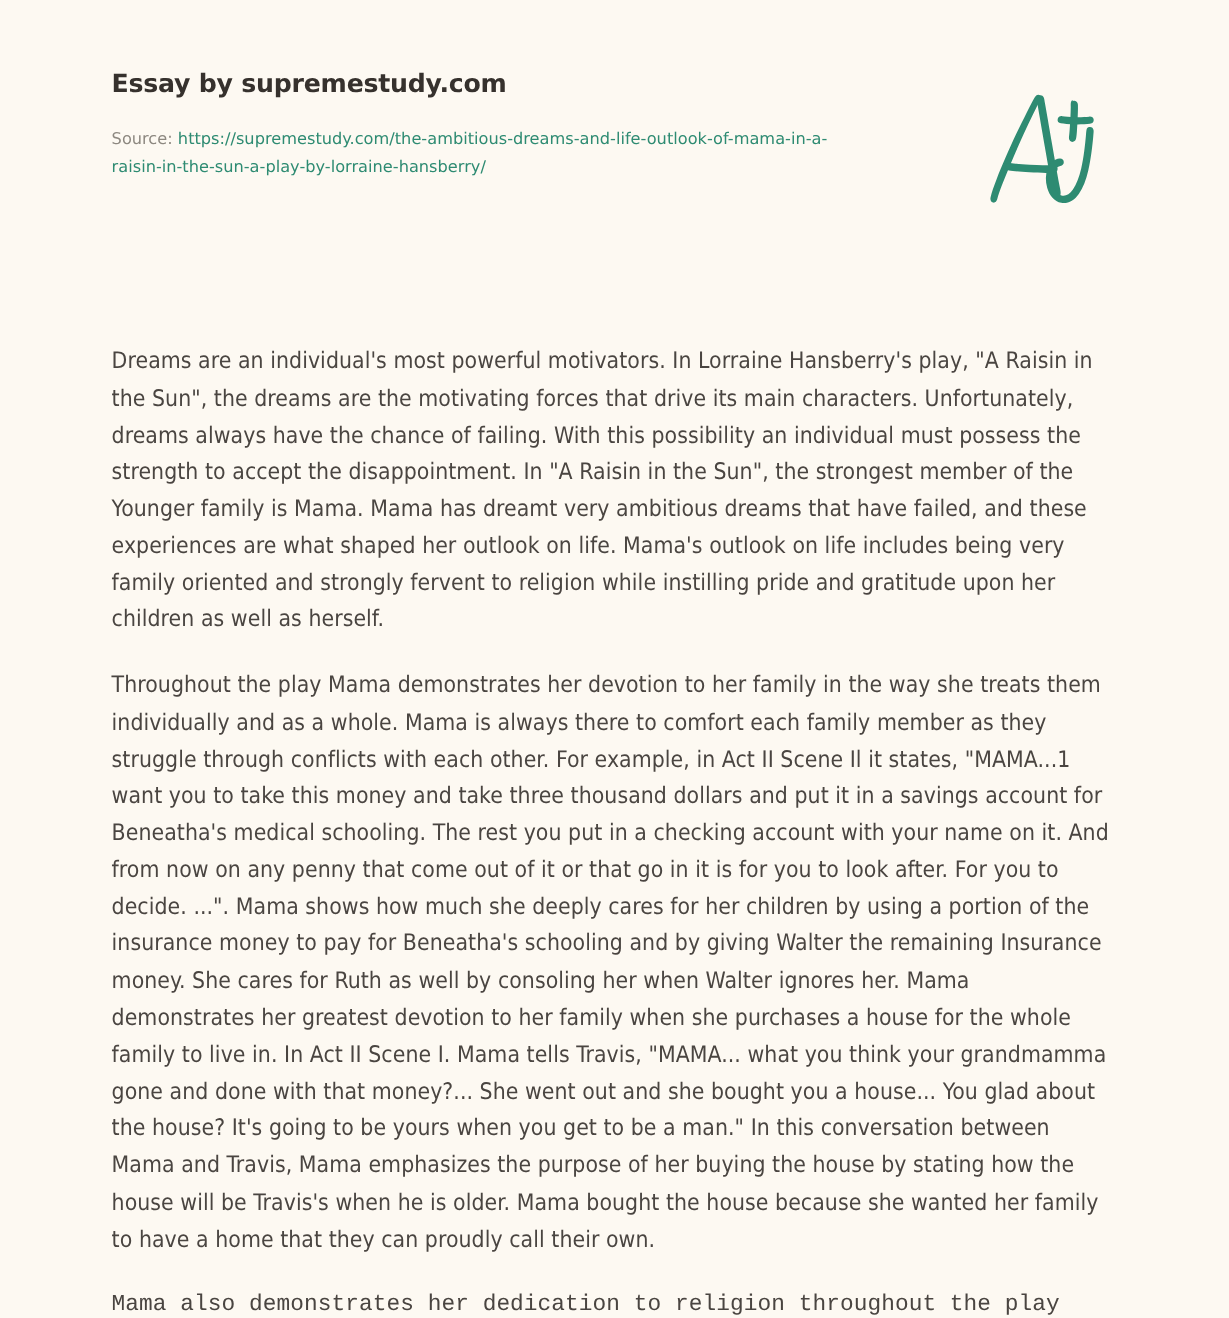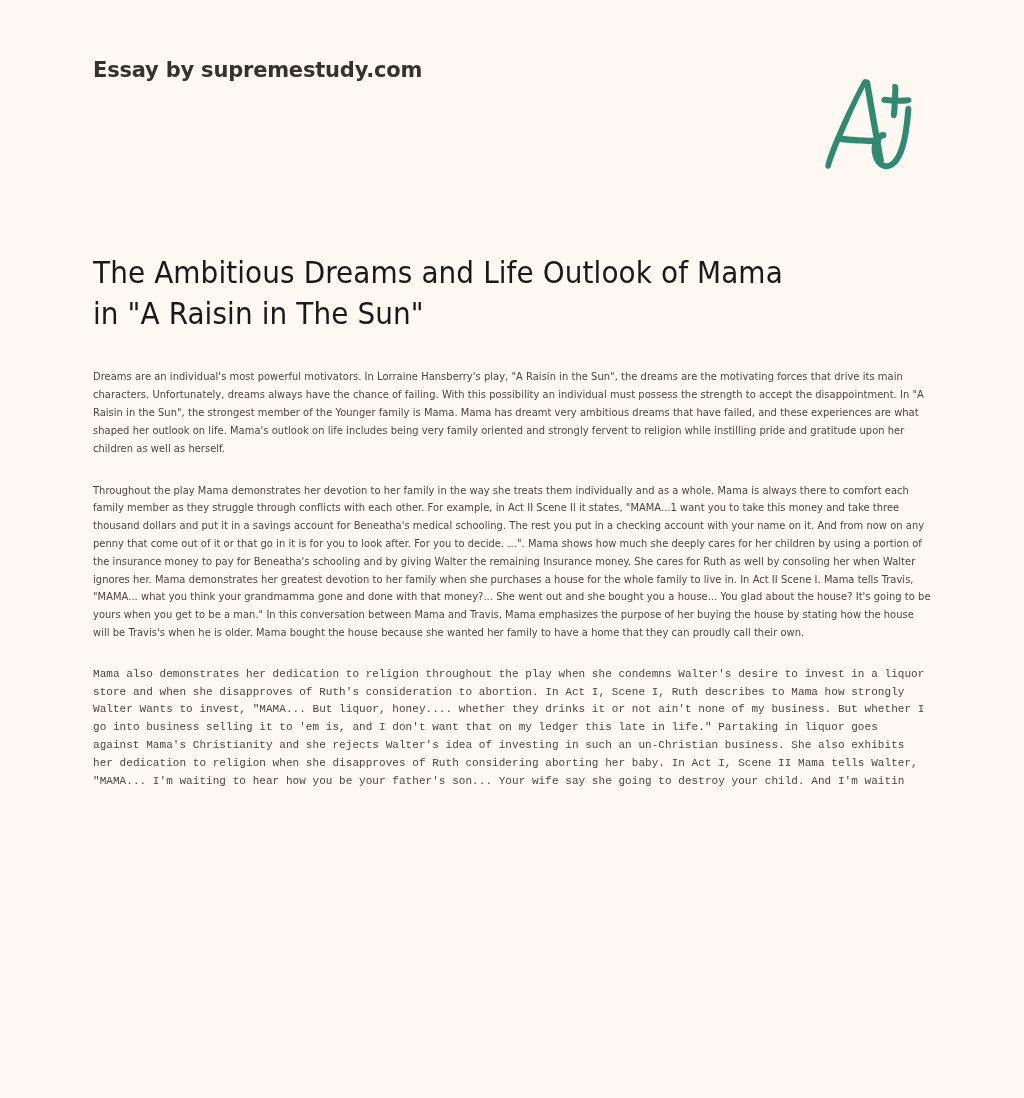--- a/index.html
+++ b/index.html
@@ -95,40 +95,44 @@
     max-width: 700px;
   }
 
   .article-body {
     margin-top: 34px;
   }
 
   .article-body p {
     font-family: "DejaVu Sans Condensed", "Liberation Sans Narrow", "Liberation Sans", sans-serif;
     font-stretch: condensed;
-    font-size: 11px;
+    font-size: 19px;
     line-height: 1.62;
     color: #4a4541;
     margin: 16px 0 24px 0;
     text-align: left;
     letter-spacing: 0.05px;
   }
 
   .article-body p:last-child {
     margin-bottom: 0;
     font-family: Liberation Mono, monospace;
   }
 </style>
 </head>
 <body>
 
 <div class="page">
 
   <div class="header">
     <div class="brand-line">Essay by supremestudy.com</div>
+    <div class="source-line">
+      <span class="source-label">Source:</span>
+      <span class="source-url">https://supremestudy.com/the-ambitious-dreams-and-life-outlook-of-mama-in-a-raisin-in-the-sun-a-play-by-lorraine-hansberry/</span>
+    </div>
   </div>
 
   <div class="logo">
     <svg viewBox="0 0 120 135" xmlns="http://www.w3.org/2000/svg" aria-hidden="true">
       <g fill="#2e8b72">
 
         <path d="M51.5 17.5c1.6-1.2 3.6-.6 3.9 1.3.2 1.4-.8 3.1-1.9 5.2-3.3 6.3-8.6 17.2-14.6 30.4
                  C33.1 67.4 27.3 81 23.4 91.2c-2.1 5.4-3.4 9.2-4.4 12.9-.5 1.9-1.9 3.1-3.5 2.7
                  -1.8-.4-2.5-2.2-2-4.4 1-4.4 2.6-9 5-15.1 4.2-10.7 10.2-24.7 16.6-38.2
                  C41.3 36.6 47 24.6 50.2 19.2c.4-.7.8-1.3 1.3-1.7z"></path>
@@ -154,21 +158,20 @@
                  .5-6.3.8-13.6.9-18.7 0-1.9-.1-3.3.2-4.3.2-.6.7-1.2 1.4-1.6z"></path>
 
         <path d="M69.4 37.2c.4-1.8 2-2.7 3.9-2.4 2.3.4 6 .7 10.4.8 4.6.1 9-.1 11.9-.4
                  2.1-.2 3.6.7 3.8 2.4.3 1.9-.9 3.3-3.1 3.6-3.2.4-8 .6-13 .5-4.8-.1-8.8-.5-11.3-.9
                  -1.9-.3-3-1.6-2.6-3.6z"></path>
       </g>
     </svg>
   </div>
 
   <div class="article">
-    <h1 class="article-title">The Ambitious Dreams and Life Outlook of Mama in "A Raisin in The Sun"</h1>
     <div class="article-body">
       <p>Dreams are an individual's most powerful motivators. In Lorraine Hansberry's play, "A Raisin in the Sun", the dreams are the motivating forces that drive its main characters. Unfortunately, dreams always have the chance of failing. With this possibility an individual must possess the strength to accept the disappointment. In "A Raisin in the Sun", the strongest member of the Younger family is Mama. Mama has dreamt very ambitious dreams that have failed, and these experiences are what shaped her outlook on life. Mama's outlook on life includes being very family oriented and strongly fervent to religion while instilling pride and gratitude upon her children as well as herself.</p>
       <p>Throughout the play Mama demonstrates her devotion to her family in the way she treats them individually and as a whole. Mama is always there to comfort each family member as they struggle through conflicts with each other. For example, in Act II Scene Il it states, "MAMA...1 want you to take this money and take three thousand dollars and put it in a savings account for Beneatha's medical schooling. The rest you put in a checking account with your name on it. And from now on any penny that come out of it or that go in it is for you to look after. For you to decide. ...". Mama shows how much she deeply cares for her children by using a portion of the insurance money to pay for Beneatha's schooling and by giving Walter the remaining Insurance money. She cares for Ruth as well by consoling her when Walter ignores her. Mama demonstrates her greatest devotion to her family when she purchases a house for the whole family to live in. In Act II Scene I. Mama tells Travis, "MAMA... what you think your grandmamma gone and done with that money?... She went out and she bought you a house... You glad about the house? It's going to be yours when you get to be a man." In this conversation between Mama and Travis, Mama emphasizes the purpose of her buying the house by stating how the house will be Travis's when he is older. Mama bought the house because she wanted her family to have a home that they can proudly call their own.</p>
       <p>Mama also demonstrates her dedication to religion throughout the play when she condemns Walter's desire to invest in a liquor store and when she disapproves of Ruth's consideration to abortion. In Act I, Scene I, Ruth describes to Mama how strongly Walter Wants to invest, "MAMA... But liquor, honey.... whether they drinks it or not ain't none of my business. But whether I go into business selling it to 'em is, and I don't want that on my ledger this late in life." Partaking in liquor goes against Mama's Christianity and she rejects Walter's idea of investing in such an un-Christian business. She also exhibits her dedication to religion when she disapproves of Ruth considering aborting her baby. In Act I, Scene II Mama tells Walter, "MAMA... I'm waiting to hear how you be your father's son... Your wife say she going to destroy your child. And I'm waitin</p>
     </div>
   </div>
 
 </div>
 
 </body></html>

